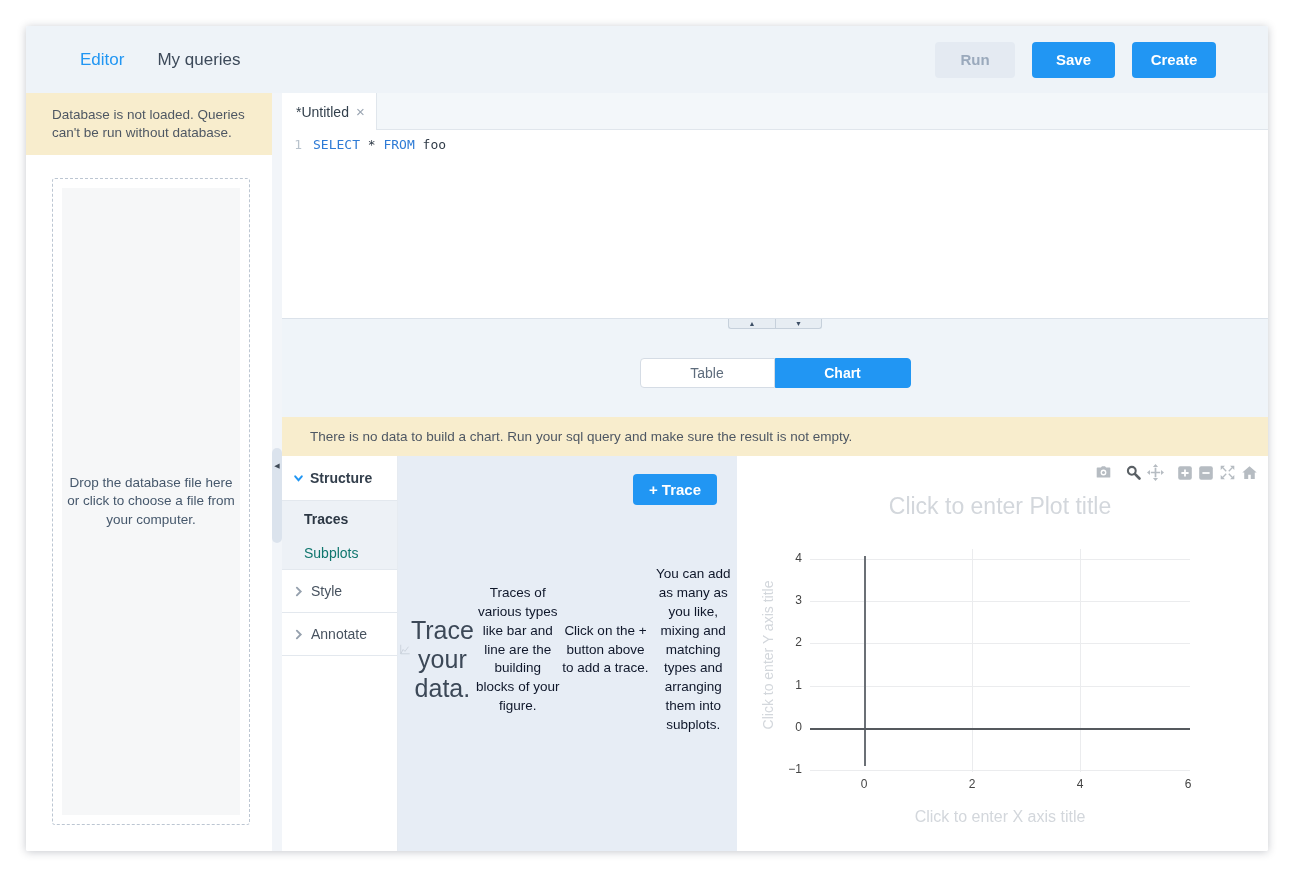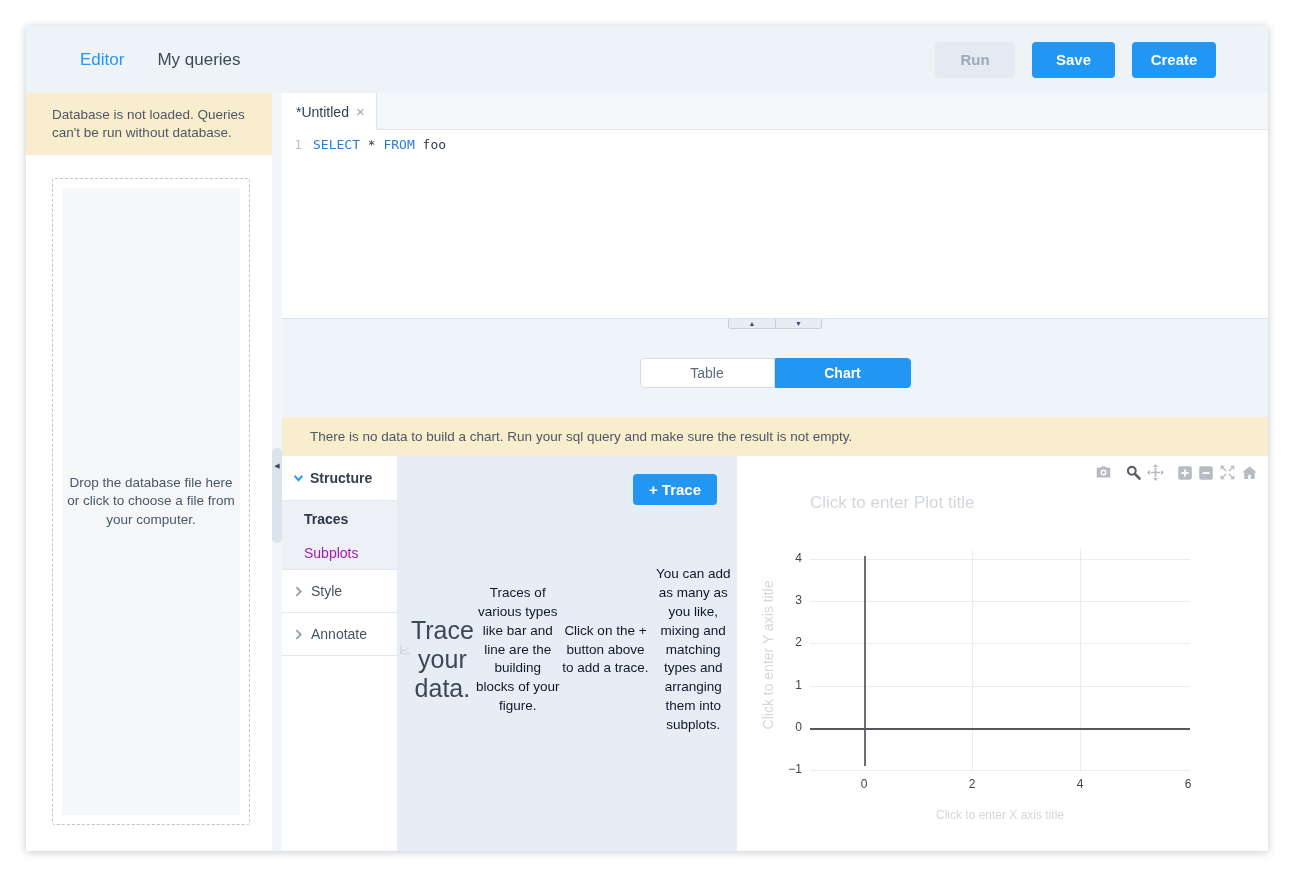--- a/index.html
+++ b/index.html
@@ -68,51 +68,51 @@
                   padding-left:28px; }
 
   
   .chart-editor{ height:395px; display:flex; }
   .panel-menu{ width:116px; background:#fff; border-right:1px solid #e6ebf1; }
   .menu-row{ display:flex; align-items:center; font-size:14px; cursor:pointer; }
   .menu-structure{ height:45px; border-bottom:1px solid #e3e8ee; padding-left:11px; color:#333f4c; font-weight:700; }
   .menu-structure svg{ margin-right:6px; }
   .menu-sub{ padding-left:22px; background:#edf1f6; }
   .menu-traces{ height:36px; color:#2c3744; font-weight:700; }
-  .menu-subplots{ height:33px; color:#a21caf; border-bottom:1px solid #e3e8ee; }
+  .menu-subplots{ height:33px; color:#0f766e; border-bottom:1px solid #e3e8ee; }
   .menu-fold{ height:43px; border-bottom:1px solid #e3e8ee; padding-left:11px; color:#47525f; }
   .menu-fold svg{ margin-right:7px; }
 
   .trace-panel{ width:339px; background:#e7edf5; position:relative; }
   .add-trace{ position:absolute; top:18px; right:20px; width:84px; height:31px; background:#2196f3;
               color:#fff; border:none; border-radius:4px; font-size:15px; font-weight:600; cursor:pointer;
               font-family:"Liberation Sans",sans-serif; }
   .trace-center{ position:absolute; top:108px; left:0; right:0; display:flex; flex-direction:row;
                  align-items:center; text-align:center; }
   .trace-icon{ color:#c6cdd7; }
   .trace-heading{ margin-top:20px; font-size:25px; color:#3c4857; }
   .trace-p{ width:312px; margin-top:1px; font-size:13.5px; color:#0f172a; line-height:1.4; }
 
   
   .plot-panel{ flex:1; background:#fff; position:relative; }
   .modebar{ position:absolute; top:8px; right:10px; display:flex; align-items:center; }
   .mb-icon{ color:#b6bcc2; margin-left:5px; cursor:pointer; display:block; }
   .mb-icon.active{ color:#5a6065; }
   .mb-gap{ margin-left:13px; }
-  .plot-title{ position:absolute; top:37px; left:73px; width:380px; text-align:left; font-size:17px;
+  .plot-title{ position:absolute; top:37px; left:73px; width:380px; text-align:center; font-size:23px;
                color:#d3d7dc; cursor:pointer; }
   .hgrid{ position:absolute; left:73px; width:380px; height:1px; background:#ebecee; }
   .vgrid{ position:absolute; top:93px; height:223px; width:1px; background:#ebecee; }
   .zero-x{ position:absolute; left:73px; width:380px; top:272px; height:2px; background:#55595e; }
   .zero-y{ position:absolute; left:127px; top:100px; height:210px; width:2px; background:#6b7076; }
   .ytick{ position:absolute; left:0; width:65px; text-align:right; font-size:12px; color:#444; height:16px; }
   .xtick{ position:absolute; top:321px; width:30px; margin-left:-15px; text-align:center; font-size:12px; color:#444; }
   .y-axis-title{ position:absolute; left:-94px; top:191px; width:250px; height:16px; text-align:center;
                  transform:rotate(-90deg); font-size:14px; color:#d3d7dc; cursor:pointer; }
-  .x-axis-title{ position:absolute; left:73px; width:380px; top:352px; text-align:center; font-size:12px;
+  .x-axis-title{ position:absolute; left:73px; width:380px; top:352px; text-align:center; font-size:16px;
                  color:#d3d7dc; cursor:pointer; }
   .g-hg1{top:103px}.g-hg2{top:145px}.g-hg3{top:187px}.g-hg4{top:230px}.g-hg5{top:314px}
   .g-vg1{left:235px}.g-vg2{left:343px}
   .yt0{top:95px}.yt1{top:137px}.yt2{top:179px}.yt3{top:222px}.yt4{top:264px}.yt5{top:306px}
   .xt0{left:127px}.xt1{left:235px}.xt2{left:343px}.xt3{left:451px}
 </style>
 </head>
 <body>
 
 <div class="app">

